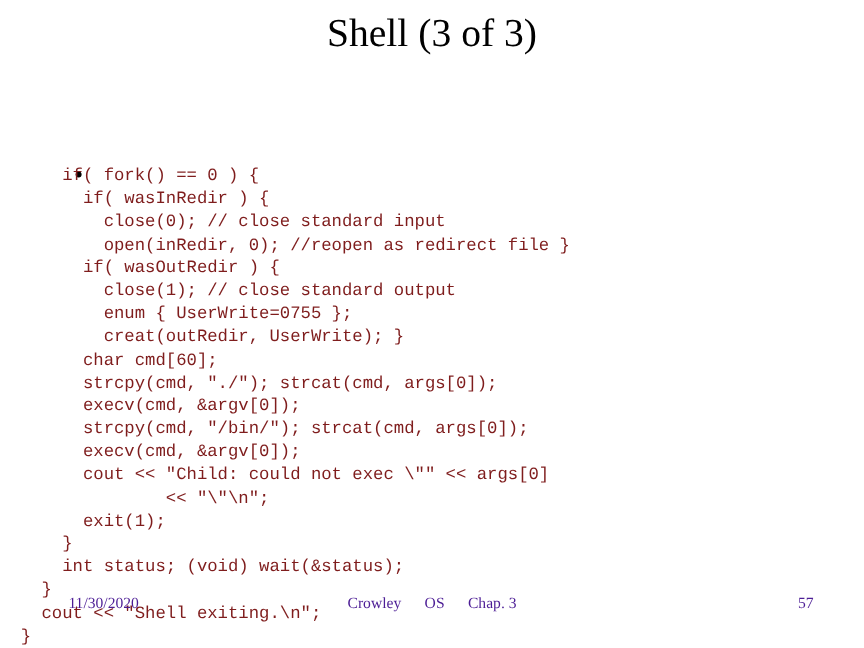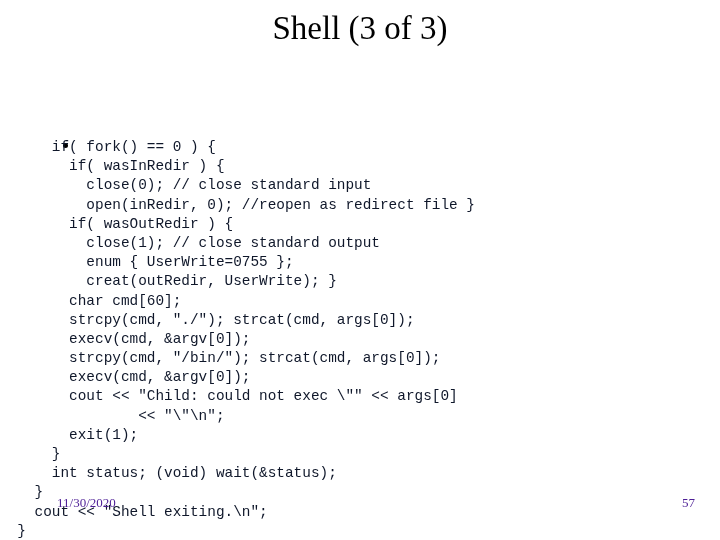--- a/index.html
+++ b/index.html
@@ -59,21 +59,21 @@
     line-height: 19.2px;
     color: #000000;
     white-space: pre;
   }
   .code-line {
     height: 19.2px;
     white-space: pre;
     font-family: "Liberation Mono", monospace;
     font-size: 14.4px;
     line-height: 19.2px;
-    color: #0f172a;
+    color: #7f1d1d;
   }
   #footer {
     position: absolute;
     left: 0;
     top: 494px;
     width: 720px;
     height: 22px;
     font-family: "Liberation Serif", serif;
     font-size: 13px;
     line-height: 18px;
@@ -87,21 +87,21 @@
   #footer-center {
     position: absolute;
     left: 0;
     top: 0;
     width: 720px;
     text-align: center;
     white-space: pre;
   }
   #footer-page {
     position: absolute;
-    right: 25px;
+    right: 42px;
     top: 0;
     text-align: right;
   }
 </style>
 </head>
 <body>
 
 <div id="slide">
 
   <div id="slide-title">Shell (3 of 3)</div>
@@ -109,16 +109,17 @@
   <div id="body-block">
 
     <div id="bullet-marker"></div>
 
     <div id="code-lines"><div class="code-line">      if( fork() == 0 ) {</div><div class="code-line">        if( wasInRedir ) {</div><div class="code-line">          close(0); // close standard input</div><div class="code-line">          open(inRedir, 0); //reopen as redirect file }</div><div class="code-line">        if( wasOutRedir ) {</div><div class="code-line">          close(1); // close standard output</div><div class="code-line">          enum { UserWrite=0755 };</div><div class="code-line">          creat(outRedir, UserWrite); }</div><div class="code-line">        char cmd[60];</div><div class="code-line">        strcpy(cmd, "./"); strcat(cmd, args[0]);</div><div class="code-line">        execv(cmd, &amp;argv[0]);</div><div class="code-line">        strcpy(cmd, "/bin/"); strcat(cmd, args[0]);</div><div class="code-line">        execv(cmd, &amp;argv[0]);</div><div class="code-line">        cout &lt;&lt; "Child: could not exec \"" &lt;&lt; args[0]</div><div class="code-line">                &lt;&lt; "\"\n";</div><div class="code-line">        exit(1);</div><div class="code-line">      }</div><div class="code-line">      int status; (void) wait(&amp;status);</div><div class="code-line">    }</div><div class="code-line">    cout &lt;&lt; "Shell exiting.\n";</div><div class="code-line">  }</div></div>
 
   </div>
 
   <div id="footer">
     <div id="footer-date">11/30/2020</div>
+    <div id="footer-center">Crowley      OS      Chap. 3</div>
     <div id="footer-page">57</div>
   </div>
 
 </div>
 
 </body></html>

